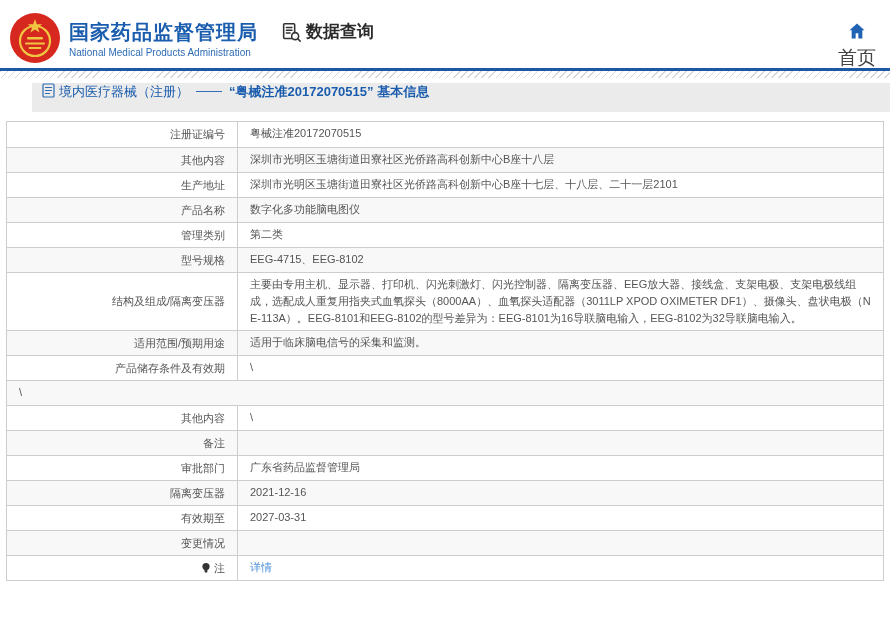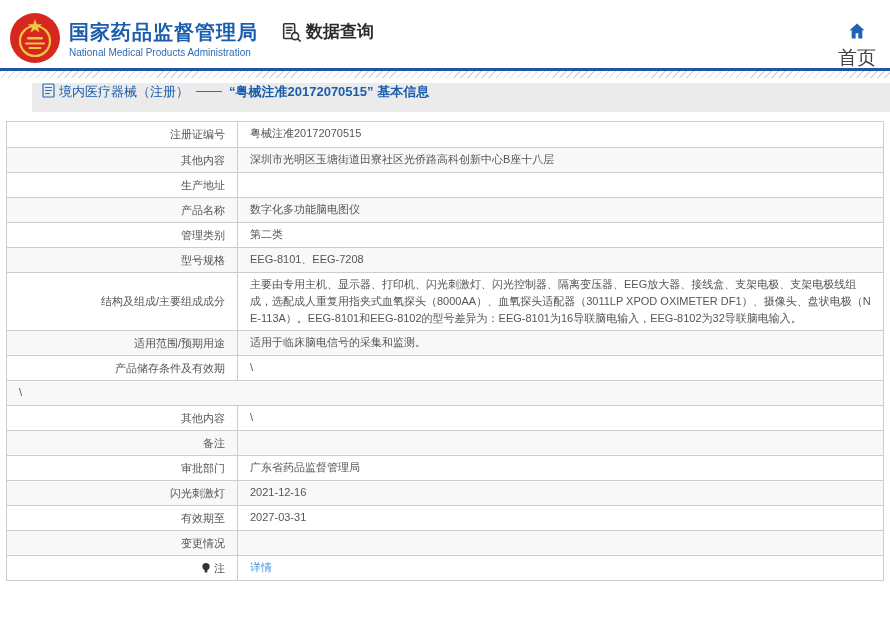--- a/index.html
+++ b/index.html
@@ -118,20 +118,23 @@
         <span>其他内容</span>
       </div>
       <div class="tvalue">
         <span class="val-text">深圳市光明区玉塘街道田寮社区光侨路高科创新中心B座十八层</span>
       </div>
     </div>
     <div class="trow">
       <div class="tlabel">
         <span>生产地址</span>
       </div>
+      <div class="tvalue">
+        <span class="val-text">深圳市光明区玉塘街道田寮社区光侨路高科创新中心B座十七层、十八层、二十一层2101</span>
+      </div>
     </div>
     <div class="trow">
       <div class="tlabel">
         <span>产品名称</span>
       </div>
       <div class="tvalue">
         <span class="val-text">数字化多功能脑电图仪</span>
       </div>
     </div>
     <div class="trow">
@@ -140,26 +143,26 @@
       </div>
       <div class="tvalue">
         <span class="val-text">第二类</span>
       </div>
     </div>
     <div class="trow">
       <div class="tlabel">
         <span>型号规格</span>
       </div>
       <div class="tvalue">
-        <span class="val-text">EEG-8101、EEG-7208</span>
-      </div>
-    </div>
-    <div class="trow">
-      <div class="tlabel">
-        <span>结构及组成/主要组成成分</span>
+        <span class="val-text">EEG-4715、EEG-8102</span>
+      </div>
+    </div>
+    <div class="trow">
+      <div class="tlabel">
+        <span>结构及组成/隔离变压器</span>
       </div>
       <div class="tvalue">
         <span class="val-text">主要由专用主机、显示器、打印机、闪光刺激灯、闪光控制器、隔离变压器、EEG放大器、接线盒、支架电极、支架电极线组成，选配成人重复用指夹式血氧探头（8000AA）、血氧探头适配器（3011LP XPOD OXIMETER DF1）、摄像头、盘状电极（NE-113A）。EEG-8101和EEG-8102的型号差异为：EEG-8101为16导联脑电输入，EEG-8102为32导联脑电输入。</span>
       </div>
     </div>
     <div class="trow">
       <div class="tlabel">
         <span>适用范围/预期用途</span>
       </div>
       <div class="tvalue">
@@ -195,21 +198,21 @@
     <div class="trow">
       <div class="tlabel">
         <span>审批部门</span>
       </div>
       <div class="tvalue">
         <span class="val-text">广东省药品监督管理局</span>
       </div>
     </div>
     <div class="trow">
       <div class="tlabel">
-        <span>闪光刺激灯</span>
+        <span>隔离变压器</span>
       </div>
       <div class="tvalue">
         <span class="val-text">2021-12-16</span>
       </div>
     </div>
     <div class="trow">
       <div class="tlabel">
         <span>有效期至</span>
       </div>
       <div class="tvalue">

